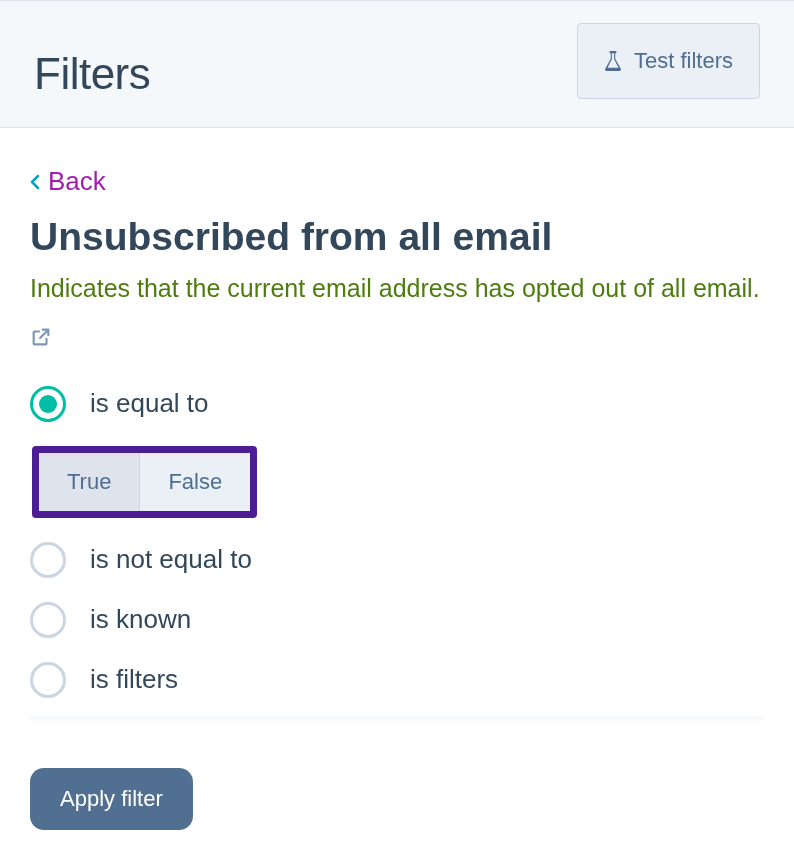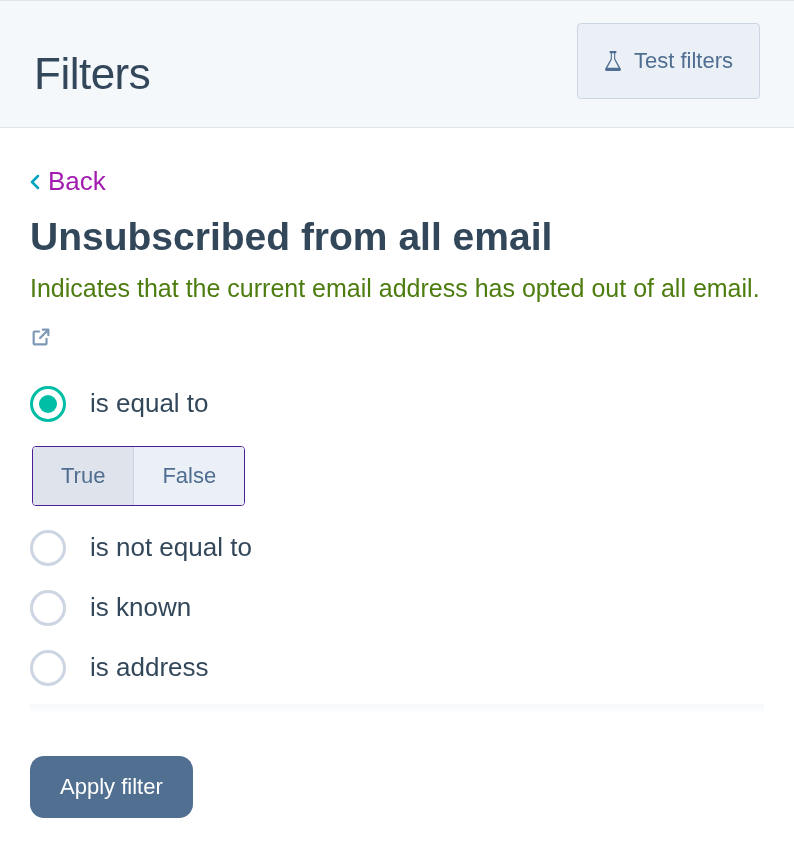--- a/index.html
+++ b/index.html
@@ -121,21 +121,21 @@
     .radio-label {
       font-size: 26px;
       color: #33475b;
       cursor: pointer;
     }
     .toggle-wrap {
       margin-left: 2px;
     }
     .toggle-group {
       display: inline-flex;
-      border: 1px solid #4c1d95;
+      border: 7px solid #4c1d95;
       border-radius: 4px;
       overflow: hidden;
     }
     .toggle-btn {
       padding: 16px 28px;
       font-size: 22px;
       color: #506e91;
       cursor: pointer;
       border: none;
       background: #eaf0f6;
@@ -214,21 +214,21 @@
       <span class="radio-label">is not equal to</span>
     </div>
 
     <div class="radio-row">
       <div class="radio"></div>
       <span class="radio-label">is known</span>
     </div>
 
     <div class="radio-row">
       <div class="radio"></div>
-      <span class="radio-label">is address</span>
+      <span class="radio-label">is filters</span>
     </div>
 
   </div>
 
   <div class="fade-strip"></div>
 </div>
 
 <div class="footer">
   <button class="apply-btn">Apply filter</button>
 </div>

